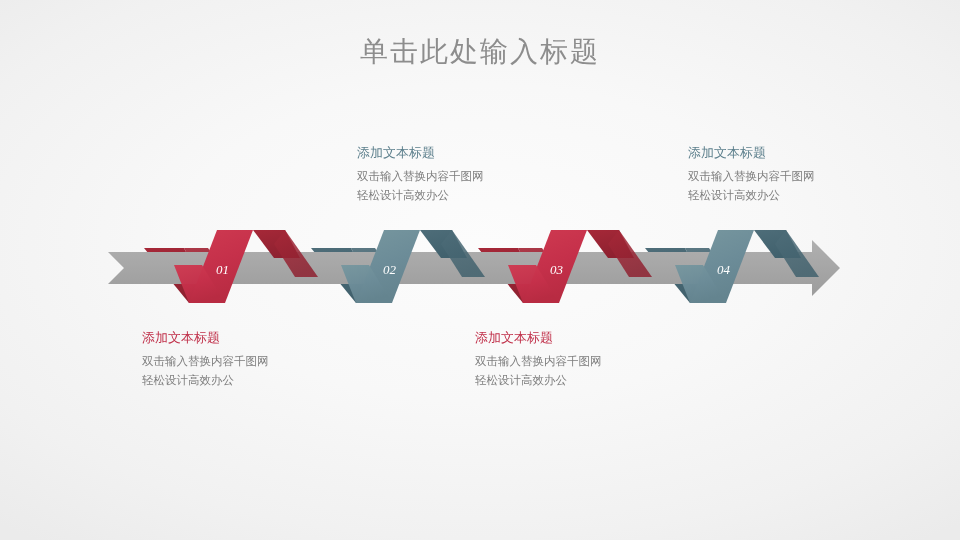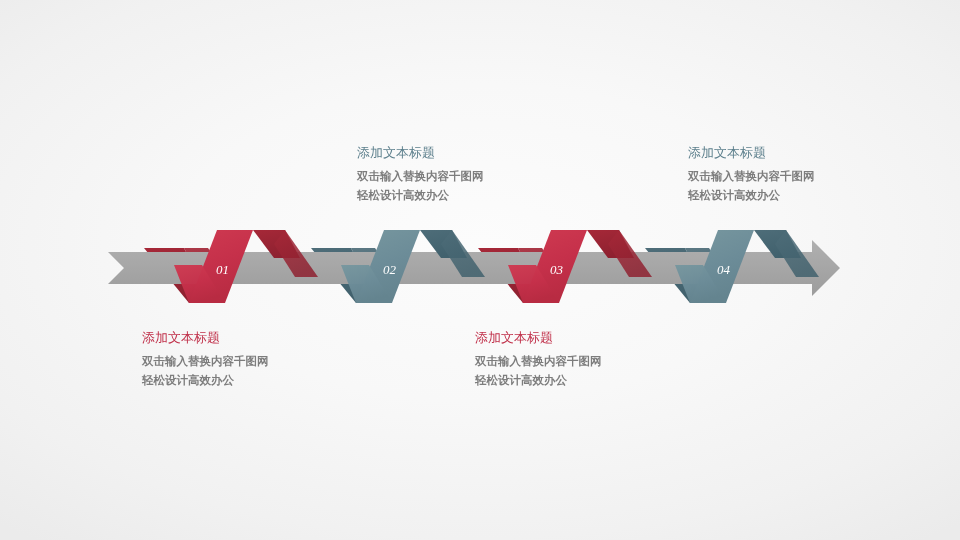--- a/index.html
+++ b/index.html
@@ -60,41 +60,41 @@
     white-space: nowrap;
     font-weight: 400;
   }
   .callout.tone-blue .c-title { color: #5c7f8c; }
   .callout.tone-red  .c-title { color: #c0304a; }
   .callout .c-line {
     font-size: 11.5px;
     line-height: 19px;
     color: #7d7d7d;
     white-space: nowrap;
-    font-weight: bold;
   }
 
   #callout-1 { left: 142px; top: 328px; }
   #callout-2 { left: 357px; top: 143px; }
   #callout-3 { left: 475px; top: 328px; }
   #callout-4 { left: 688px; top: 143px; }
 
   
   .step-num {
     font-family: "Liberation Serif", "DejaVu Serif", serif;
     font-style: italic;
     font-size: 13px;
     fill: #ffffff;
   }
 </style>
 </head>
 <body>
 
 <div id="slide">
 
+  <div id="slide-title">单击此处输入标题</div>
 
   <div id="diagram">
     <svg width="960" height="540" viewBox="0 0 960 540" xmlns="http://www.w3.org/2000/svg">
 
       <defs>
         <linearGradient id="gradArrow" x1="0" y1="0" x2="0" y2="1">
           <stop offset="0%" stop-color="#b0b0b0"></stop>
           <stop offset="50%" stop-color="#a6a6a6"></stop>
           <stop offset="100%" stop-color="#9c9c9c"></stop>
         </linearGradient>

